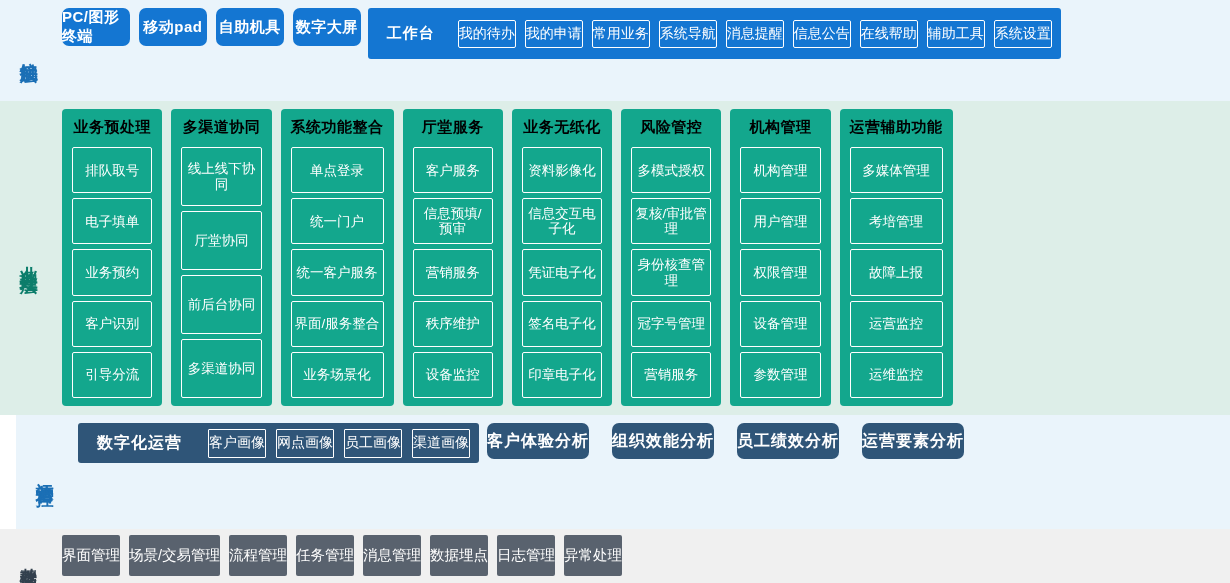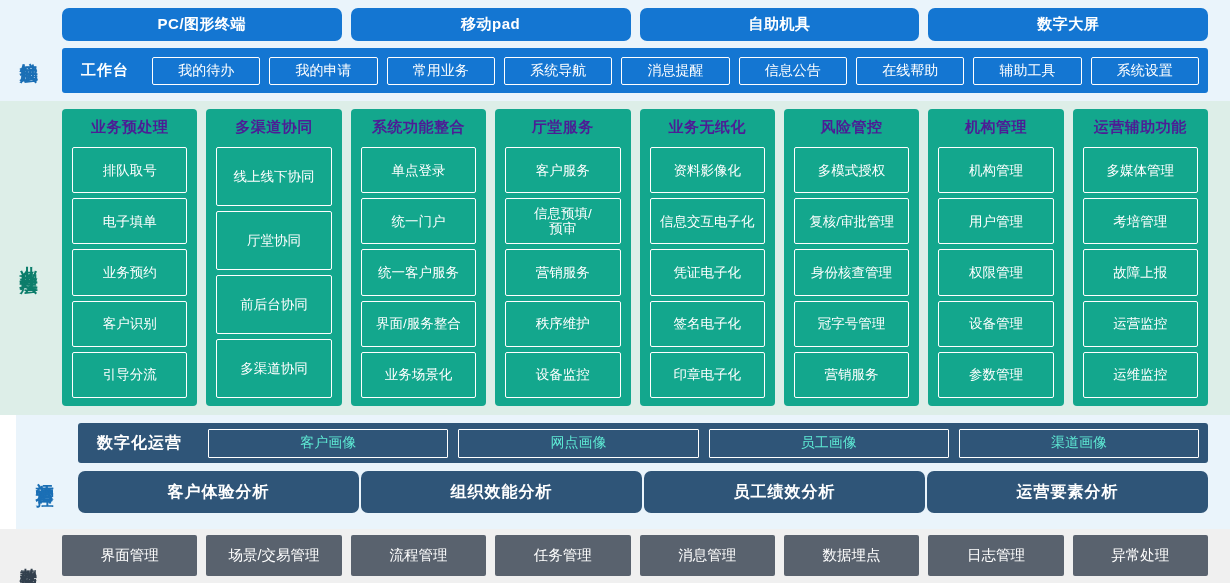--- a/index.html
+++ b/index.html
@@ -13,21 +13,21 @@
 
   
   .band{display:flex;align-items:stretch;box-sizing:border-box;}
   .band-label{
     width:56px;min-width:56px;
     display:flex;align-items:center;justify-content:center;
     font-weight:bold;font-size:17px;letter-spacing:2px;
     writing-mode:vertical-rl;text-orientation:upright;
     line-height:1.18;
   }
-  .band-body{flex:1;display:flex;flex-direction:column;box-sizing:border-box;}
+  .band-body{flex:1;display:flex;flex-direction:row;box-sizing:border-box;}
 
   
   .contact{background:#eaf4fb;height:101px;}
   .contact .band-label{color:#1b6fb5;background:#eaf4fb;font-size:18px;}
   .contact .band-body{padding:8px 22px 8px 6px;gap:7px;}
   .terminal-row{display:flex;gap:9px;height:38px;}
   .terminal{
     flex:1;background:#1476d2;border-radius:7px;
     display:flex;align-items:center;justify-content:center;
     color:#ffffff;font-weight:bold;font-size:15px;letter-spacing:.5px;
@@ -50,21 +50,21 @@
   .business{background:#ddeee8;flex:1;}
   .business .band-label{color:#0c7d6b;background:#ddeee8;font-size:18px;letter-spacing:3px;}
   .business .band-body{padding:8px 22px 9px 6px;}
   .col-row{display:flex;gap:9px;height:100%;}
   .col{
     flex:1;background:#13a78d;border-radius:4px;
     display:flex;flex-direction:column;align-items:stretch;
     padding:7px 10px 8px 10px;box-sizing:border-box;gap:5px;
   }
   .col-title{
-    color:#4c1d95;font-weight:bold;font-size:15px;text-align:center;
+    color:#000000;font-weight:bold;font-size:15px;text-align:center;
     padding:2px 0 5px 0;white-space:nowrap;letter-spacing:.5px;
   }
   .cell{
     flex:1;border:1px solid #ffffff;border-radius:2px;
     display:flex;align-items:center;justify-content:center;text-align:center;
     color:#ffffff;font-size:13.5px;line-height:1.12;white-space:pre-line;
     padding:0 2px;box-sizing:border-box;
   }
 
   
@@ -75,23 +75,23 @@
     background:#2f5578;border-radius:3px;height:40px;
     display:flex;align-items:center;padding:0 9px;gap:10px;
   }
   .ops-title{
     color:#ffffff;font-weight:bold;font-size:16px;
     padding:0 16px 0 10px;white-space:nowrap;letter-spacing:1px;
   }
   .ops-chip{
     flex:1;height:27px;border:1px solid #ffffff;border-radius:1px;
     display:flex;align-items:center;justify-content:center;
-    color:#5eead4;font-size:14px;white-space:nowrap;
-  }
-  .ops-row2{display:flex;gap:2px;height:42px;}
+    color:#ffffff;font-size:14px;white-space:nowrap;
+  }
+  .ops-row2{display:flex;gap:23px;height:36px;}
   .ops-big{
     flex:1;background:#2f5578;border-radius:7px;
     display:flex;align-items:center;justify-content:center;
     color:#ffffff;font-weight:bold;font-size:16px;letter-spacing:1px;
   }
 
   
   .foundation{background:#f0f0f0;height:54px;}
   .foundation .band-label{color:#33404e;background:#f0f0f0;font-size:17px;letter-spacing:1px;}
   .foundation .band-body{padding:6px 22px 7px 6px;}

